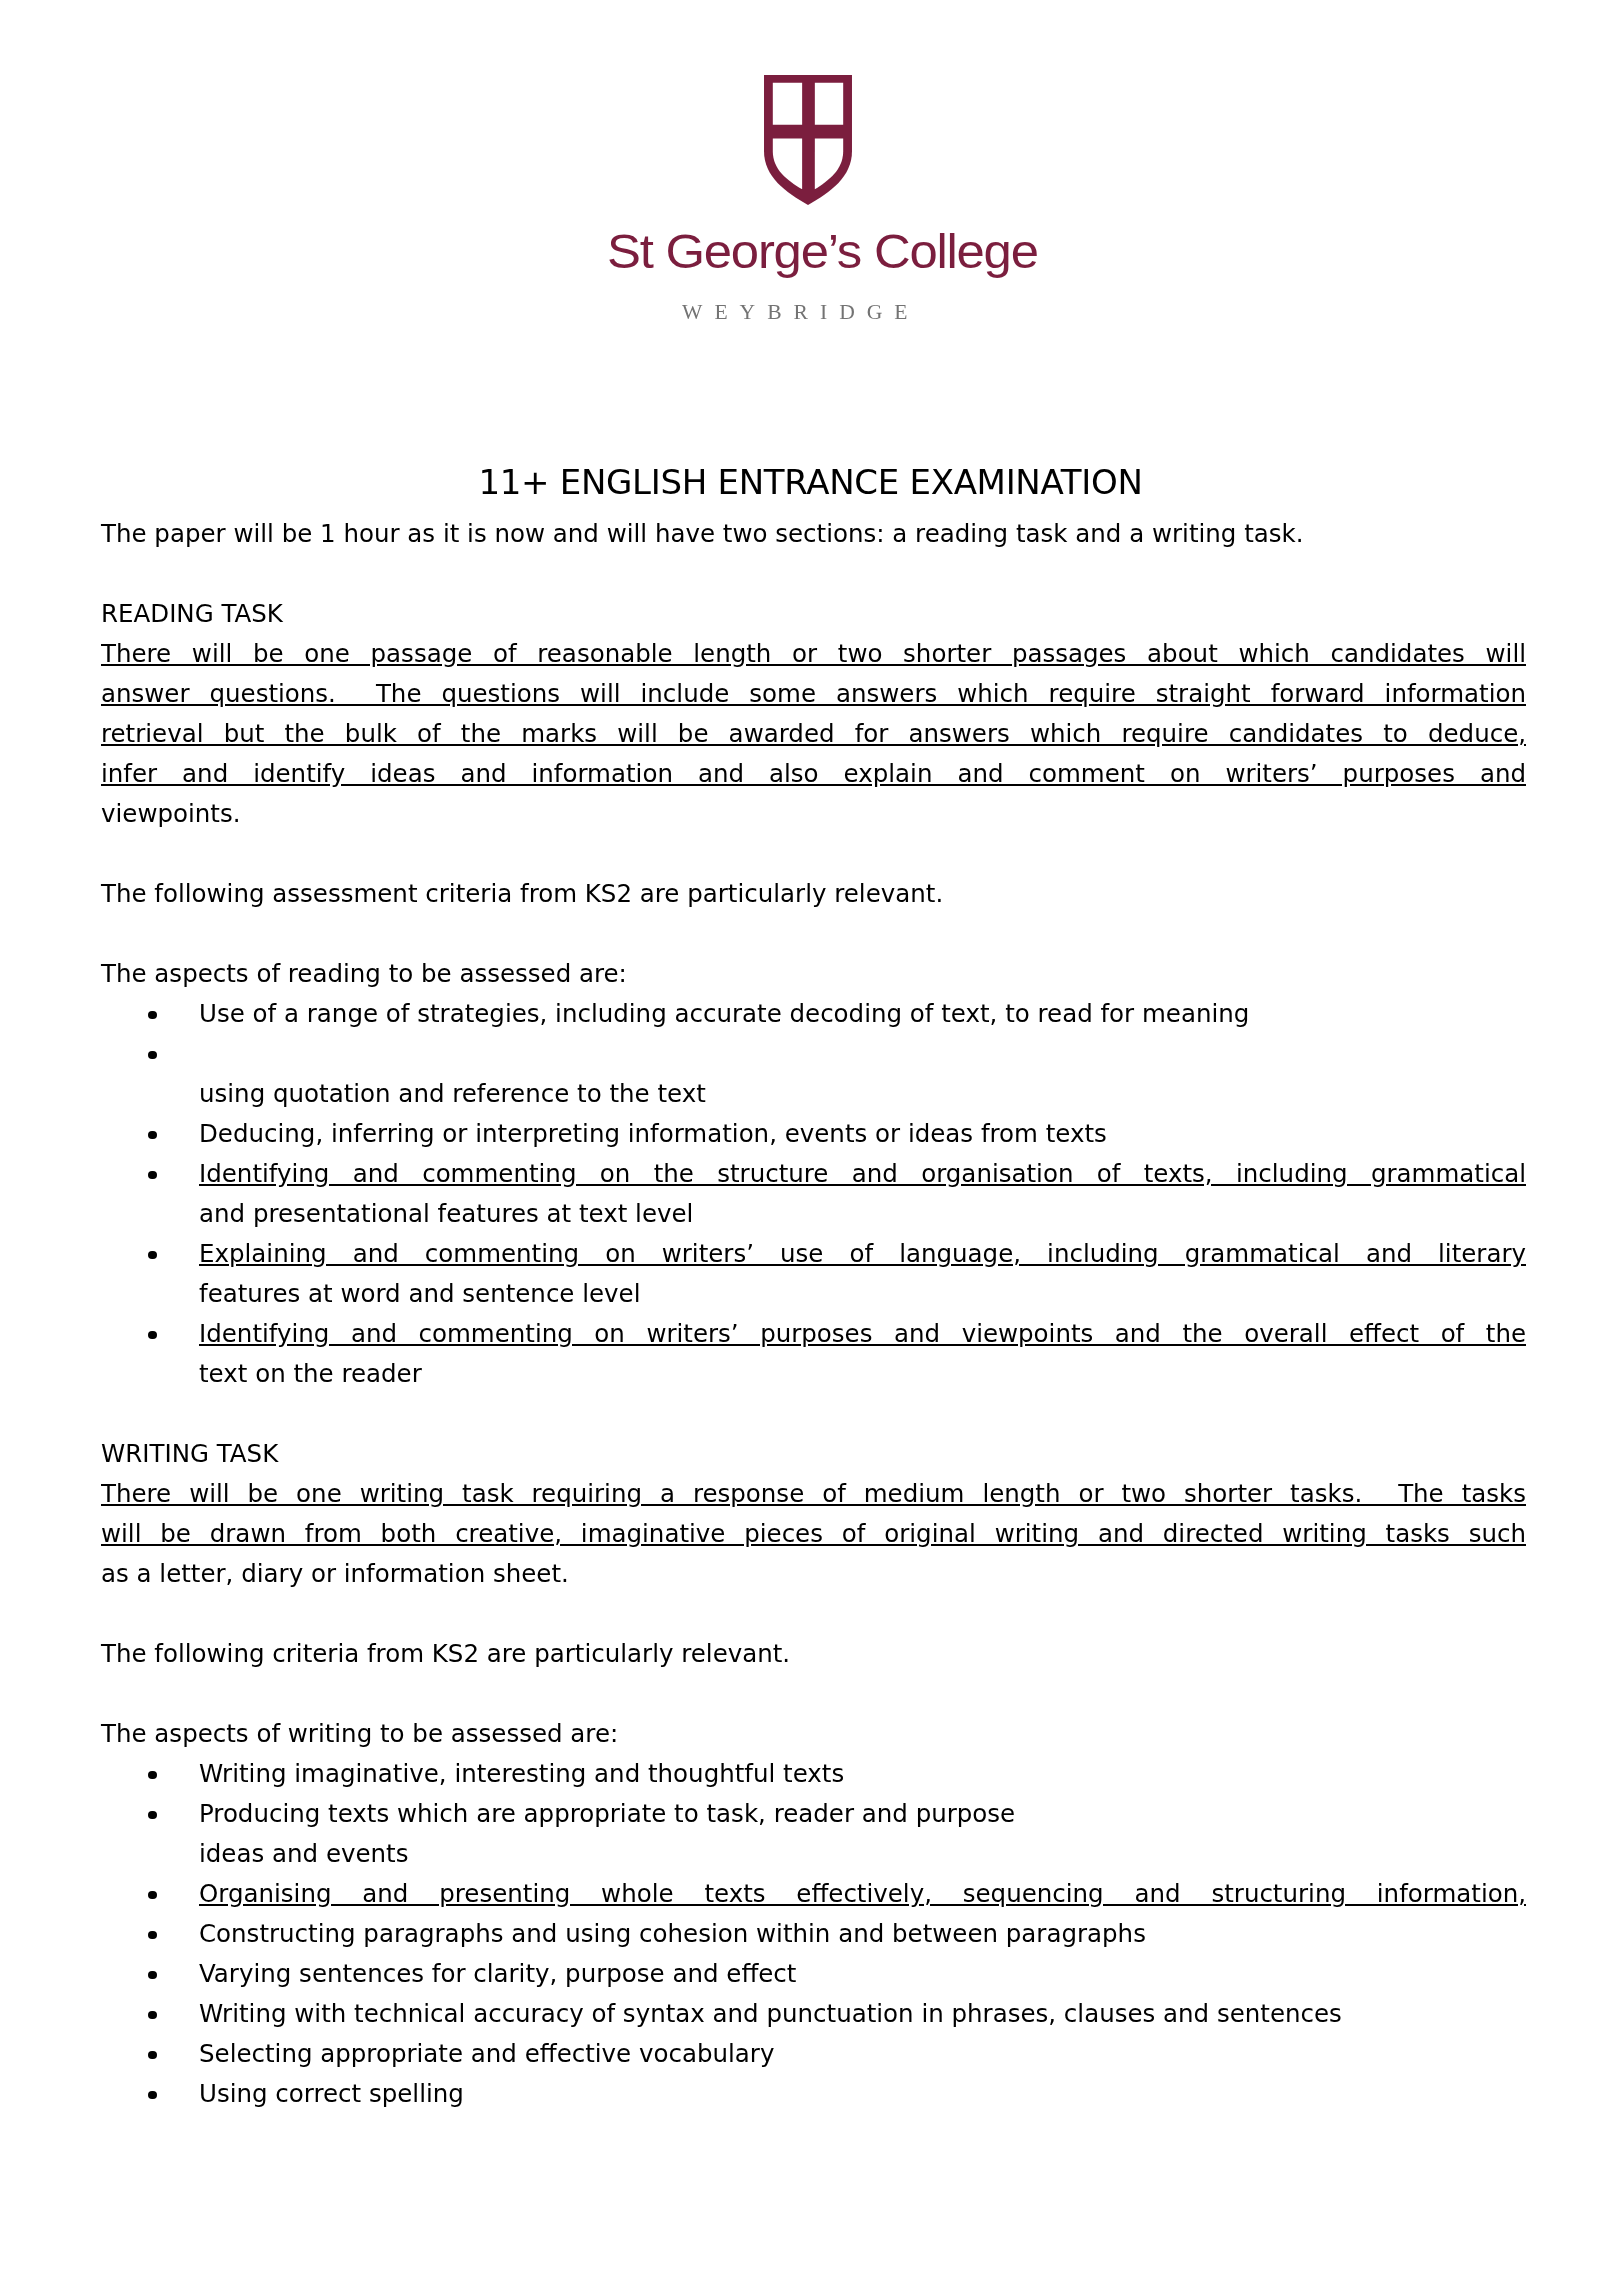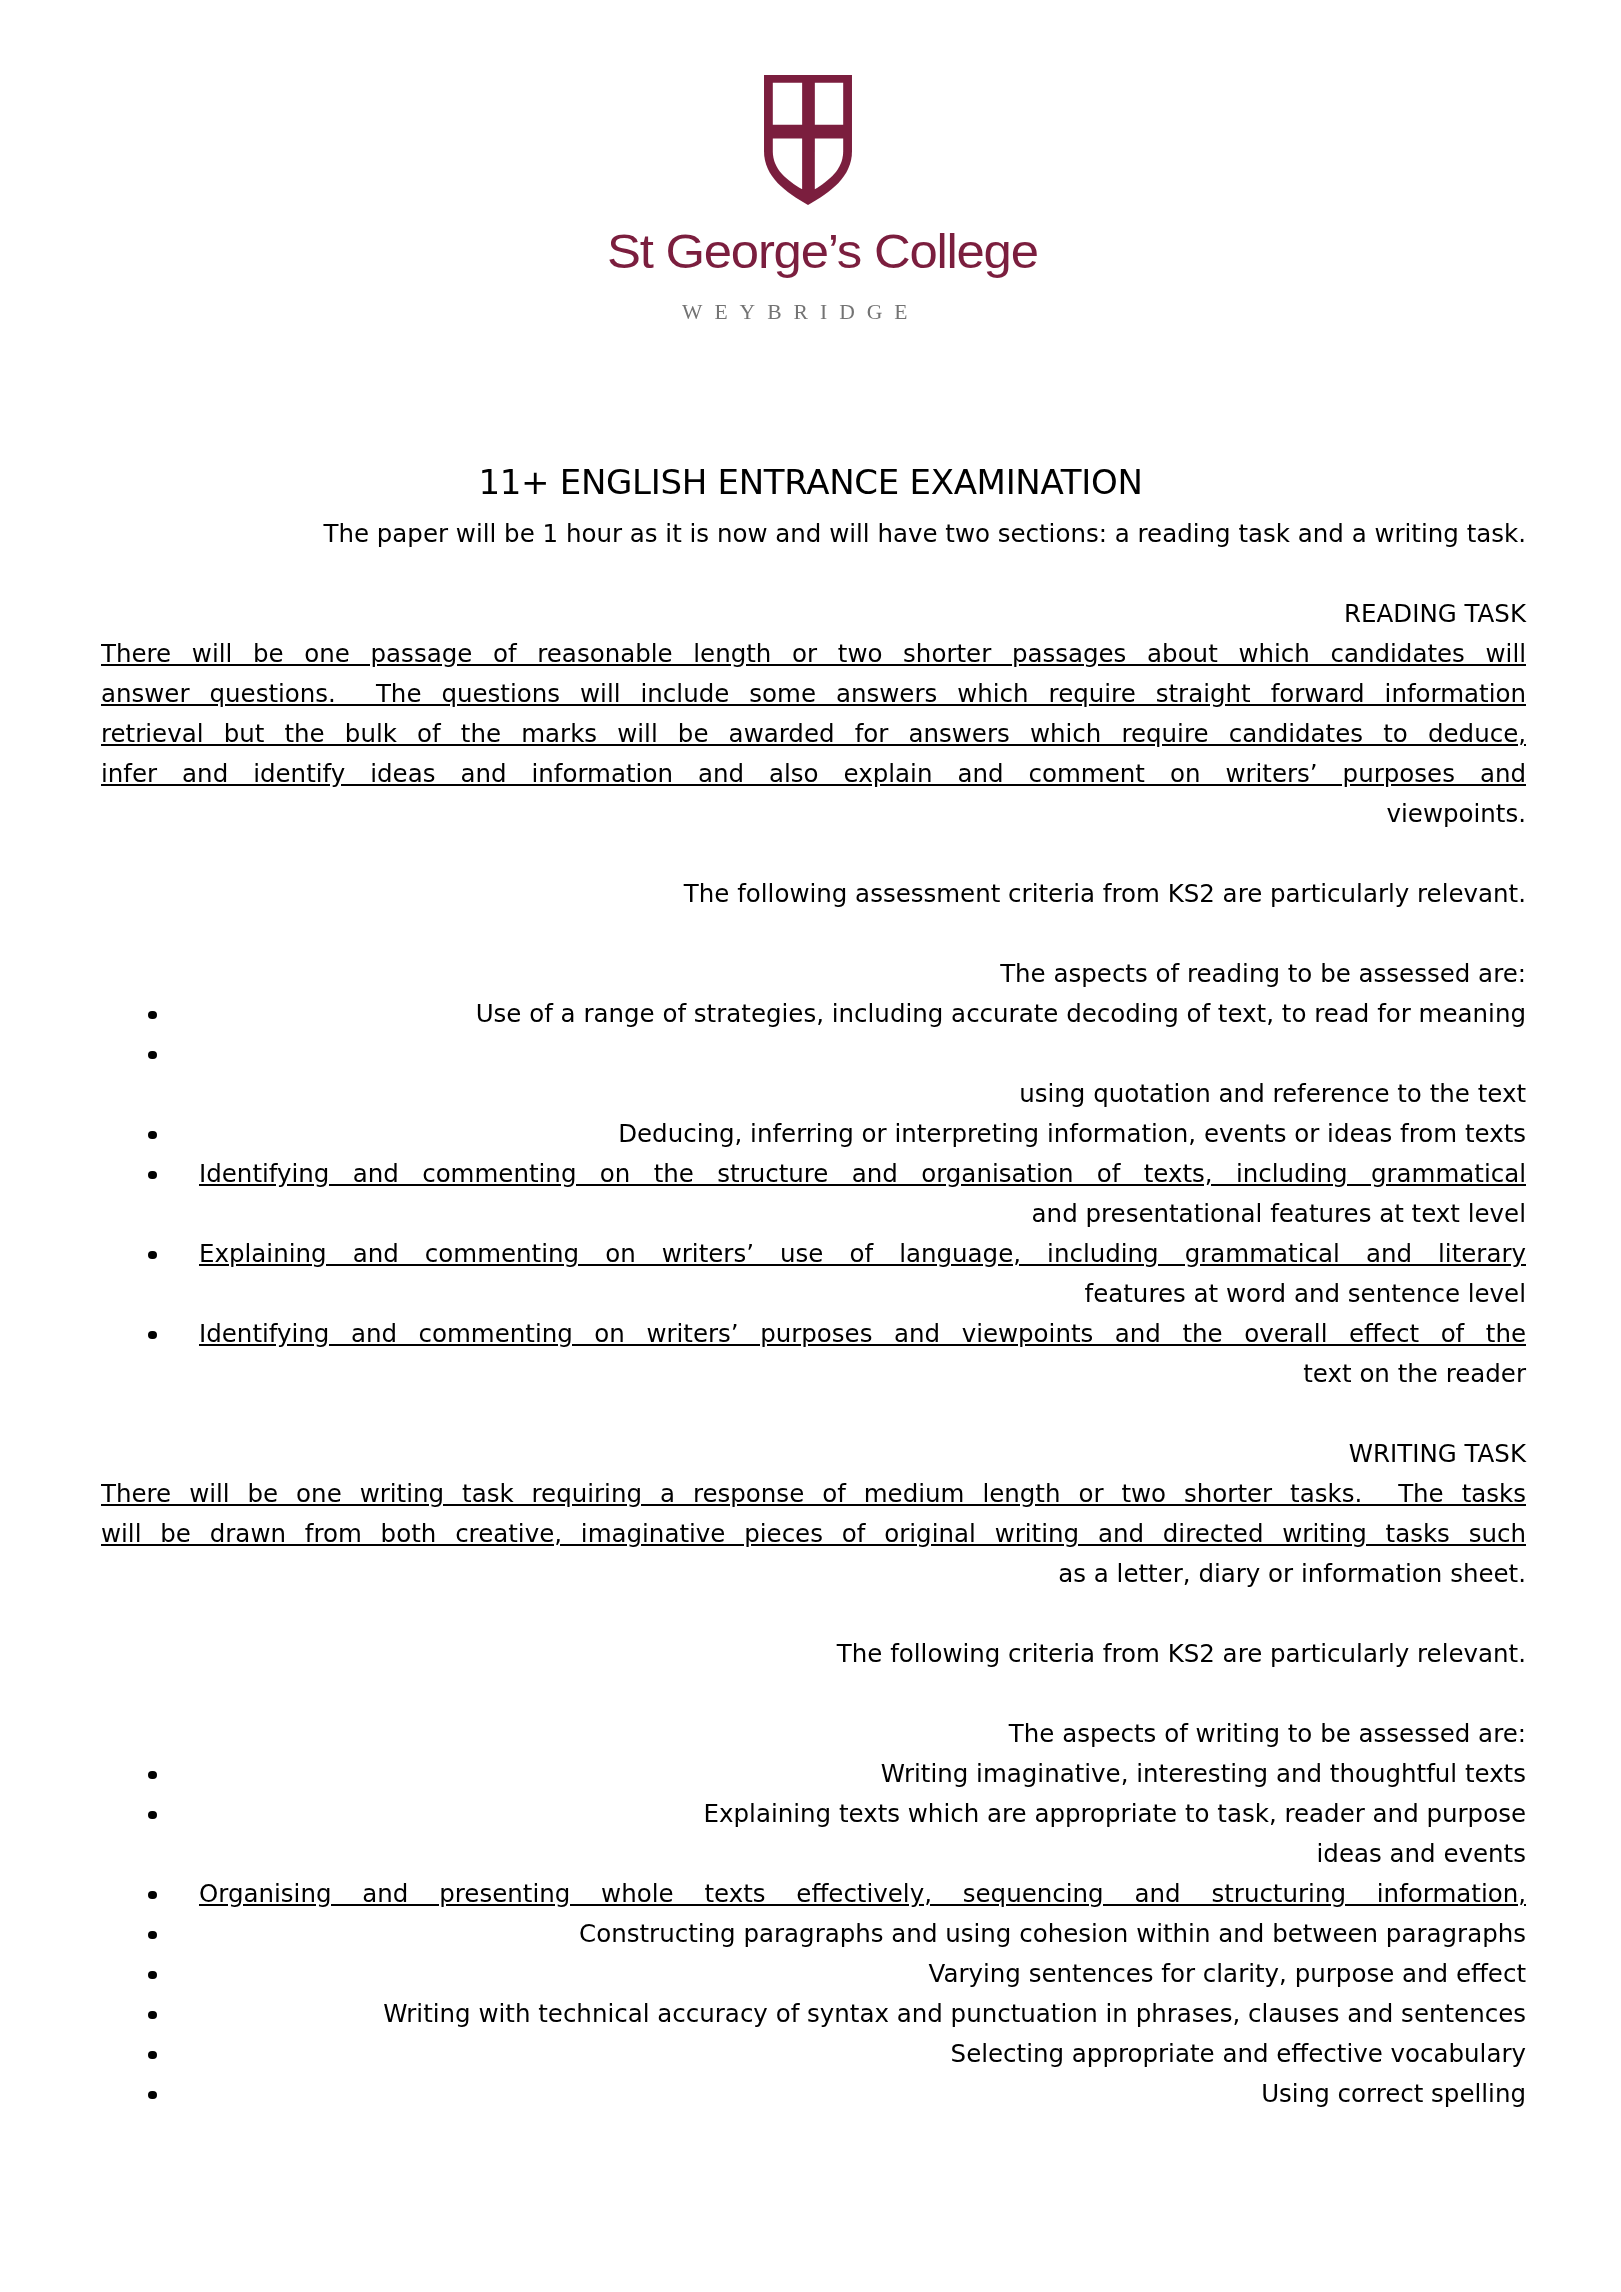--- a/index.html
+++ b/index.html
@@ -65,21 +65,20 @@
     left: 101px;
     top: 514px;
     width: 1425px;
     font-size: 24.5px;
     line-height: 40px;
   }
   .row {
     height: 40px;
     white-space: nowrap;
     overflow: visible;
-    text-align: right;
   }
   .row.just {
     white-space: normal;
     text-align: justify;
     text-align-last: justify;
     overflow: hidden;
     text-decoration: underline;
   }
   .bullet-row {
     position: relative;
@@ -163,21 +162,21 @@
   <div class="row"></div>
   <div class="row">The following criteria from KS2 are particularly relevant.</div>
   <div class="row"></div>
   <div class="row">The aspects of writing to be assessed are:</div>
 
   <div>
     <div>
       <div class="row bullet-row"><span class="bullet-dot"></span><span>Writing imaginative, interesting and thoughtful texts</span></div>
     </div>
     <div>
-      <div class="row bullet-row"><span class="bullet-dot"></span><span>Explaining texts which are appropriate to task, reader and purpose</span></div>
+      <div class="row bullet-row"><span class="bullet-dot"></span><span>Producing texts which are appropriate to task, reader and purpose</span></div>
     </div>
     <div>
       <div class="row bullet-row"><span>ideas and events</span></div>
       <div class="row bullet-row just"><span class="bullet-dot"></span><span>Organising and presenting whole texts effectively, sequencing and structuring information,</span></div>
     </div>
     <div>
       <div class="row bullet-row"><span class="bullet-dot"></span><span>Constructing paragraphs and using cohesion within and between paragraphs</span></div>
     </div>
     <div>
       <div class="row bullet-row"><span class="bullet-dot"></span><span>Varying sentences for clarity, purpose and effect</span></div>

